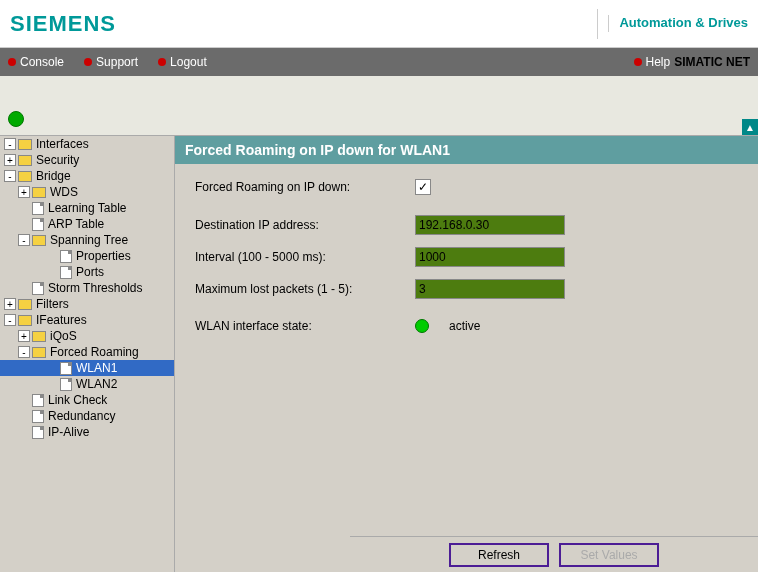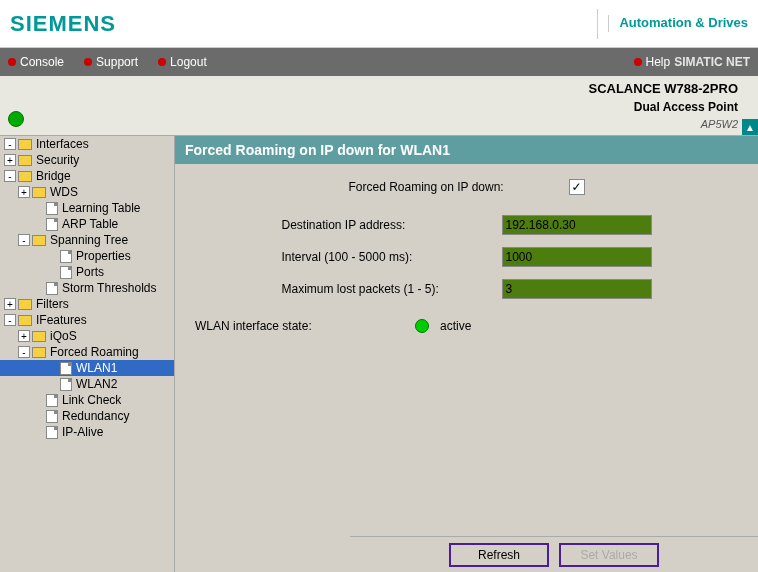--- a/index.html
+++ b/index.html
@@ -55,21 +55,21 @@
       background: #cc0000;
       display: inline-block;
     }
     .nav-right {
       margin-left: auto;
       display: flex;
       align-items: flex-end;
       gap: 4px;
     }
     .simatic-net {
-      color: #e5e5e5;
+      color: #000000;
       font-size: 12px;
       font-weight: bold;
     }
 
     
     .device-bar {
       background: #e8e8e0;
       height: 60px;
       display: flex;
       align-items: center;
@@ -183,41 +183,40 @@
       display: inline-flex;
       align-items: center;
       justify-content: center;
       font-size: 10px;
       margin-right: 2px;
       flex-shrink: 0;
       cursor: pointer;
     }
     .indent1 { padding-left: 4px; }
     .indent2 { padding-left: 18px; }
-    .indent3 { padding-left: 32px; }
+    .indent3 { padding-left: 18px; }
     .indent4 { padding-left: 46px; }
 
     .page-title-bar {
       background: #5f9ea0;
       color: white;
       padding: 6px 10px;
       font-size: 14px;
       font-weight: bold;
     }
 
     .form-area {
       background: #d4d0c8;
       padding: 15px 20px;
     }
 
     .form-row {
       display: flex;
       align-items: center;
       margin-bottom: 12px;
-      justify-content: center;
     }
     .form-label {
       width: 220px;
       font-size: 12px;
       color: #000;
     }
     .form-input {
       width: 150px;
       height: 20px;
       border: 1px solid #888;
@@ -245,21 +244,21 @@
       margin-top: 20px;
       margin-bottom: 29px;
     }
     .status-label {
       width: 220px;
       font-size: 12px;
     }
     .status-indicator {
       display: flex;
       align-items: center;
-      gap: 11px;
+      gap: 20px;
     }
     .status-green {
       width: 14px;
       height: 14px;
       background: #00cc00;
       border-radius: 50%;
       border: 1px solid #007700;
     }
     .status-text {
       font-size: 12px;
@@ -335,25 +334,20 @@
     <div class="nav-item">
       <span class="nav-dot"></span>
       <span>Help</span>
     </div>
     <span class="simatic-net">SIMATIC NET</span>
   </div>
 </div>
 
 <div class="device-bar">
   <div class="status-led"></div>
-  <div class="device-info">
-    <div class="device-name">SCALANCE W788-2PRO</div>
-    <div class="device-sub">Dual Access Point</div>
-    <div class="device-code">AP5W2</div>
-  </div>
   <div class="arrow-up">▲</div>
 </div>
 
 <div class="main-layout">
 
   <div class="sidebar" id="sidebar-tree">
   <div class="tree-item indent1">
         <span class="expand-icon">-</span>
         <span class="tree-icon-folder"></span>
         <span style="margin-left: 2px;">Interfaces</span>

